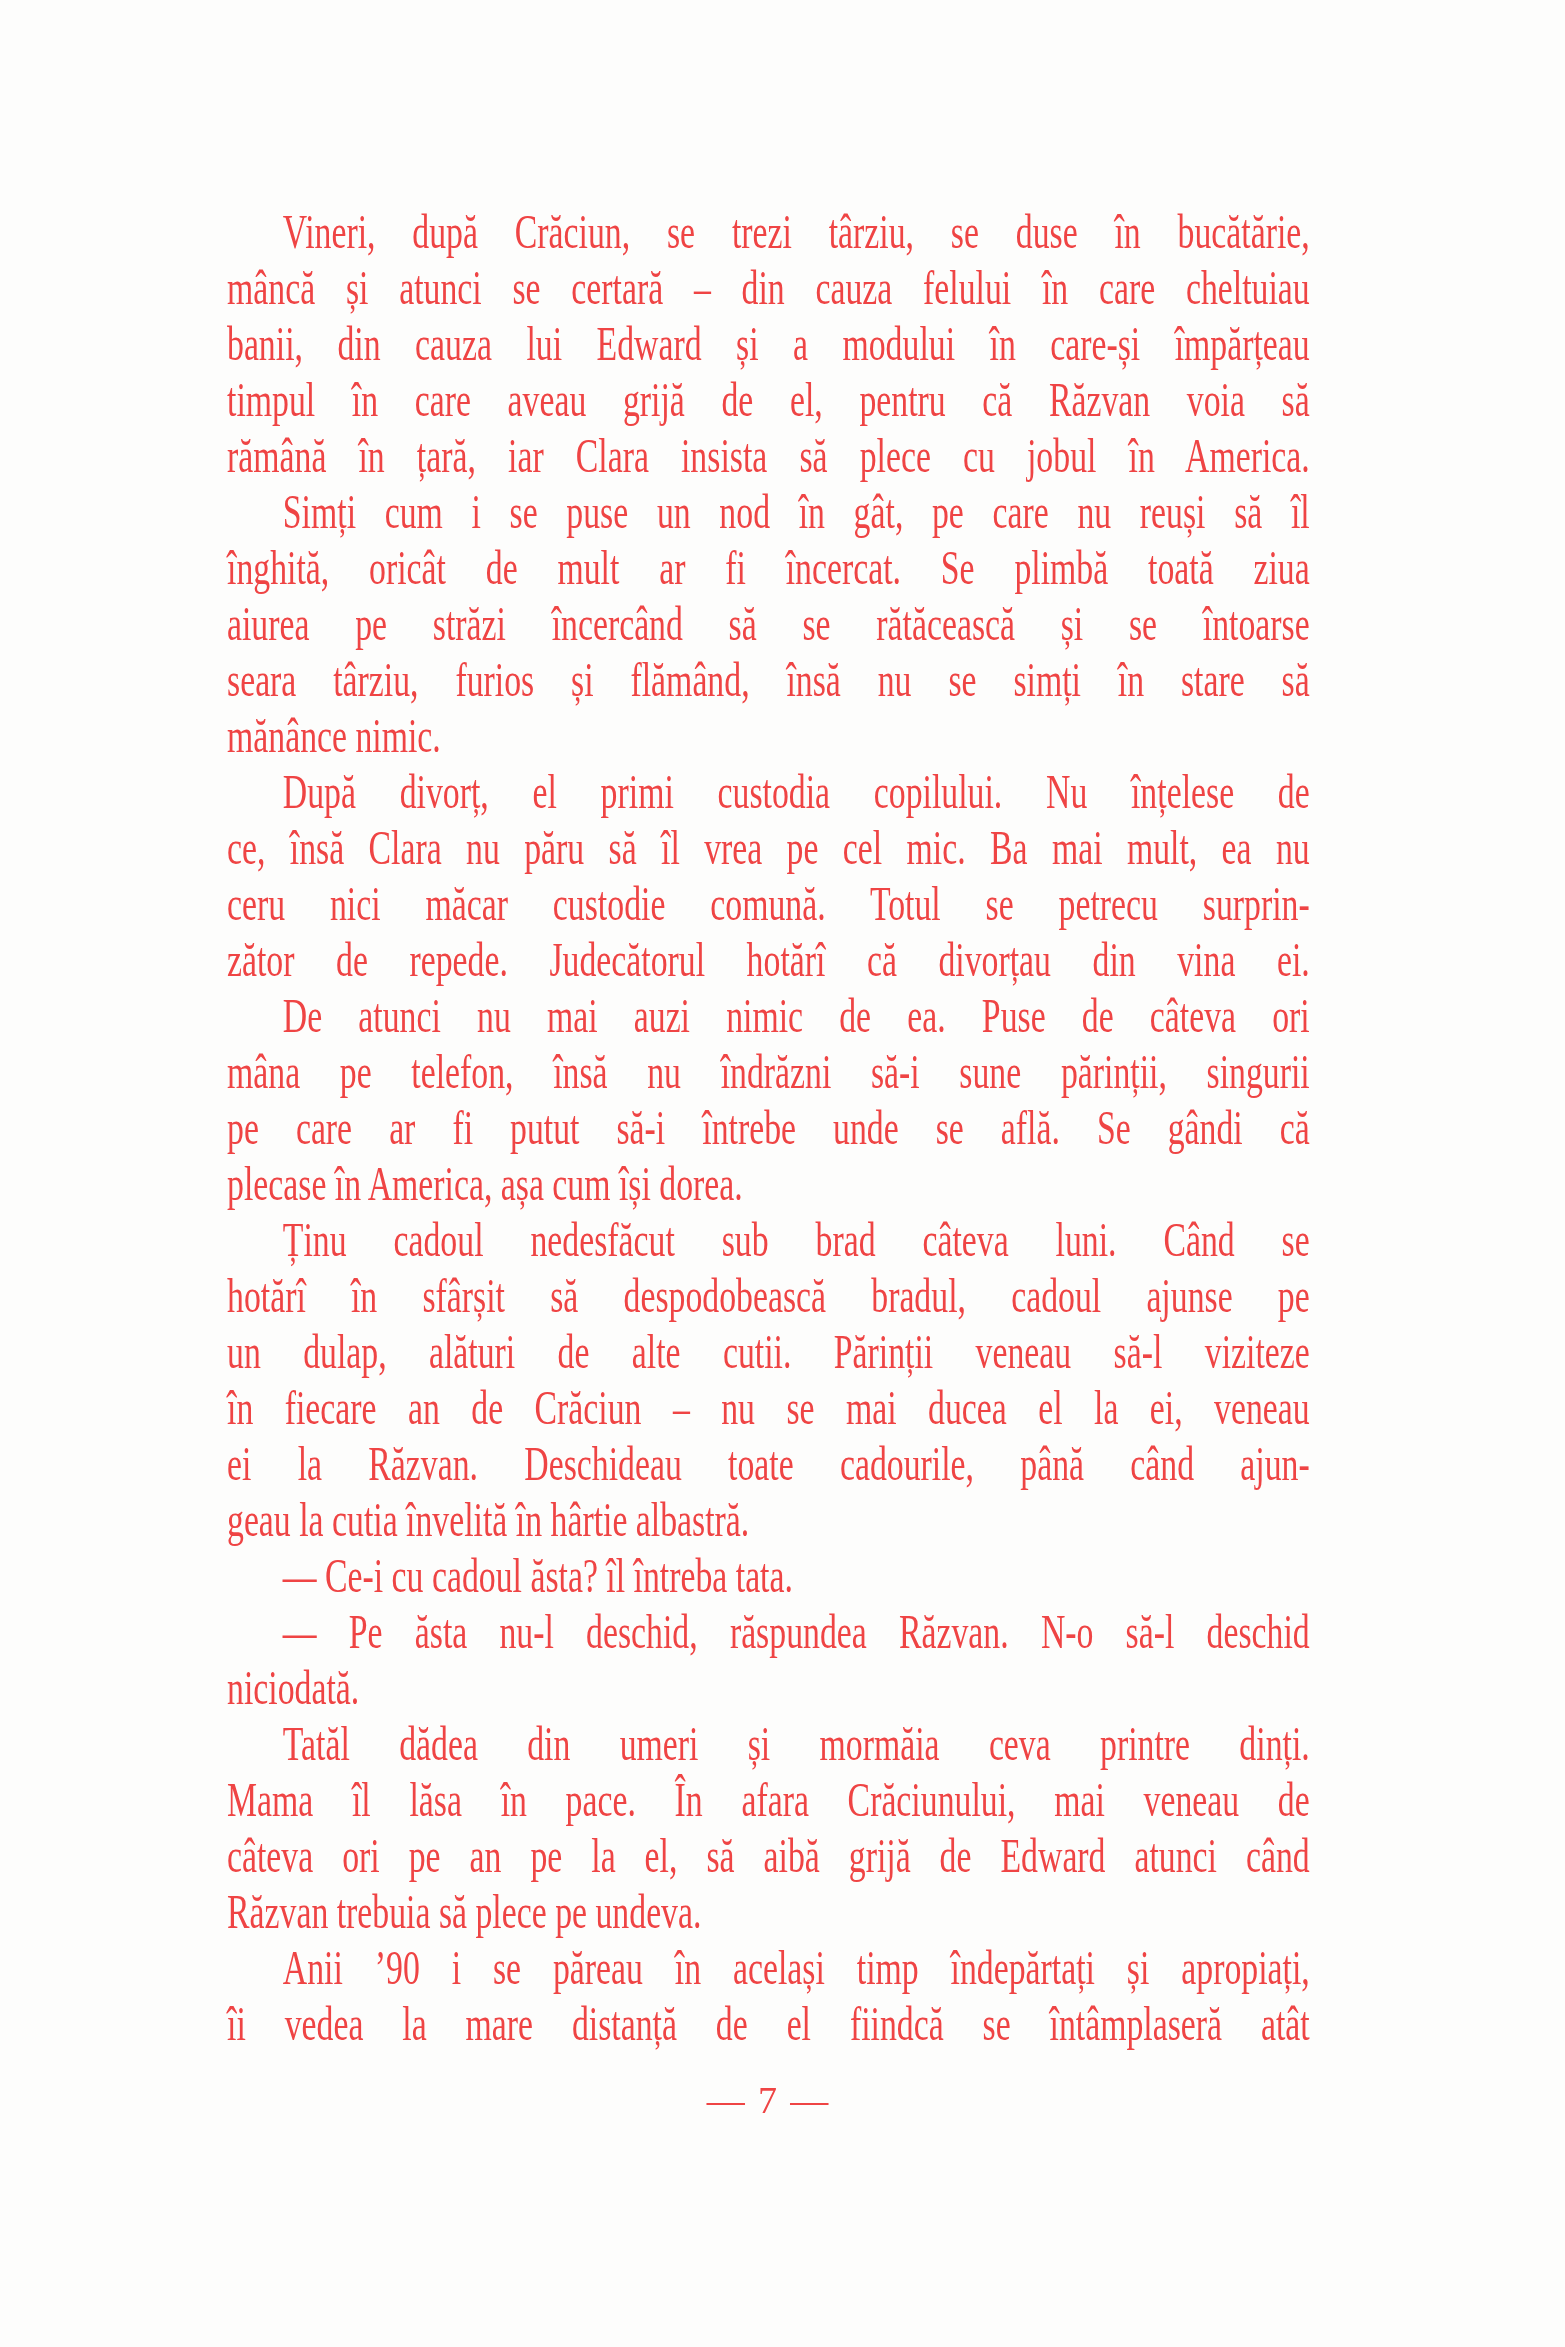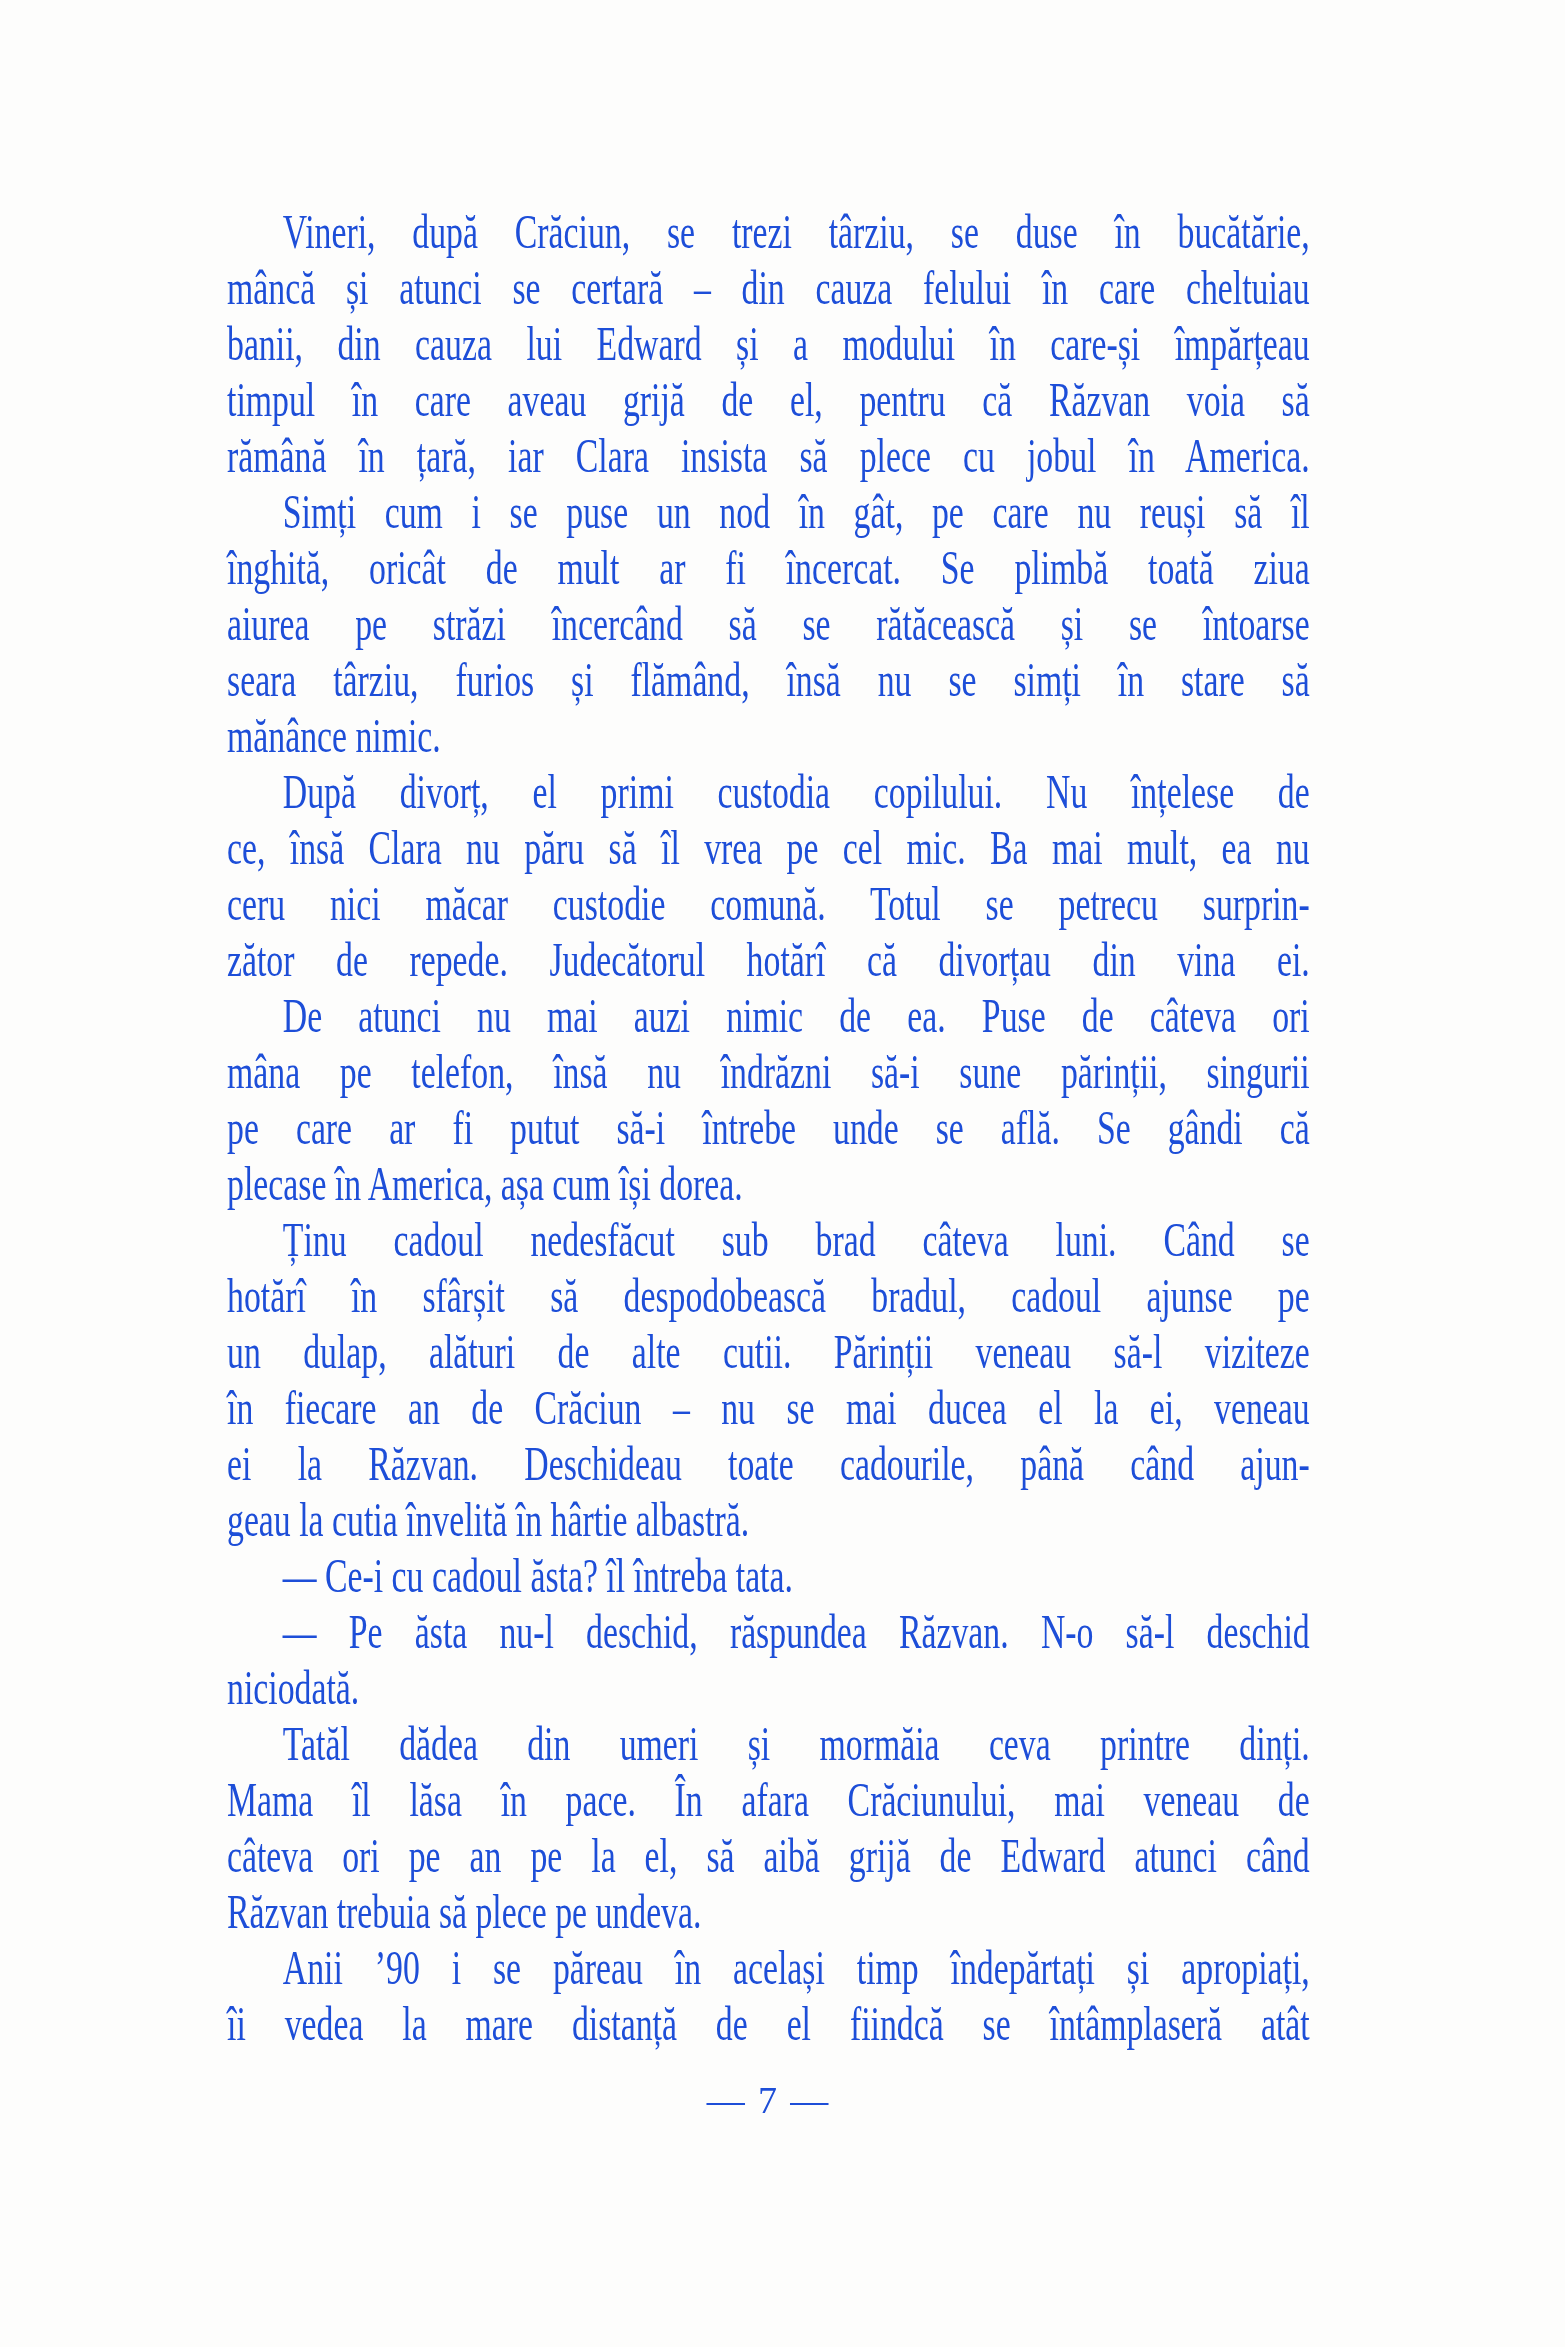--- a/index.html
+++ b/index.html
@@ -7,21 +7,21 @@
     padding: 0;
     background: #ffffff;
   }
   .page {
     position: relative;
     width: 1565px;
     height: 2348px;
     background: #fdfdfc;
     overflow: hidden;
     font-family: "Liberation Serif", "DejaVu Serif", serif;
-    color: #1d4ed8;
+    color: #ef4444;
   }
   
   .textblock {
     position: absolute;
     left: 227px;
     top: 204px;
     width: 1571px;
     transform: scaleX(0.6892);
     transform-origin: left top;
   }

